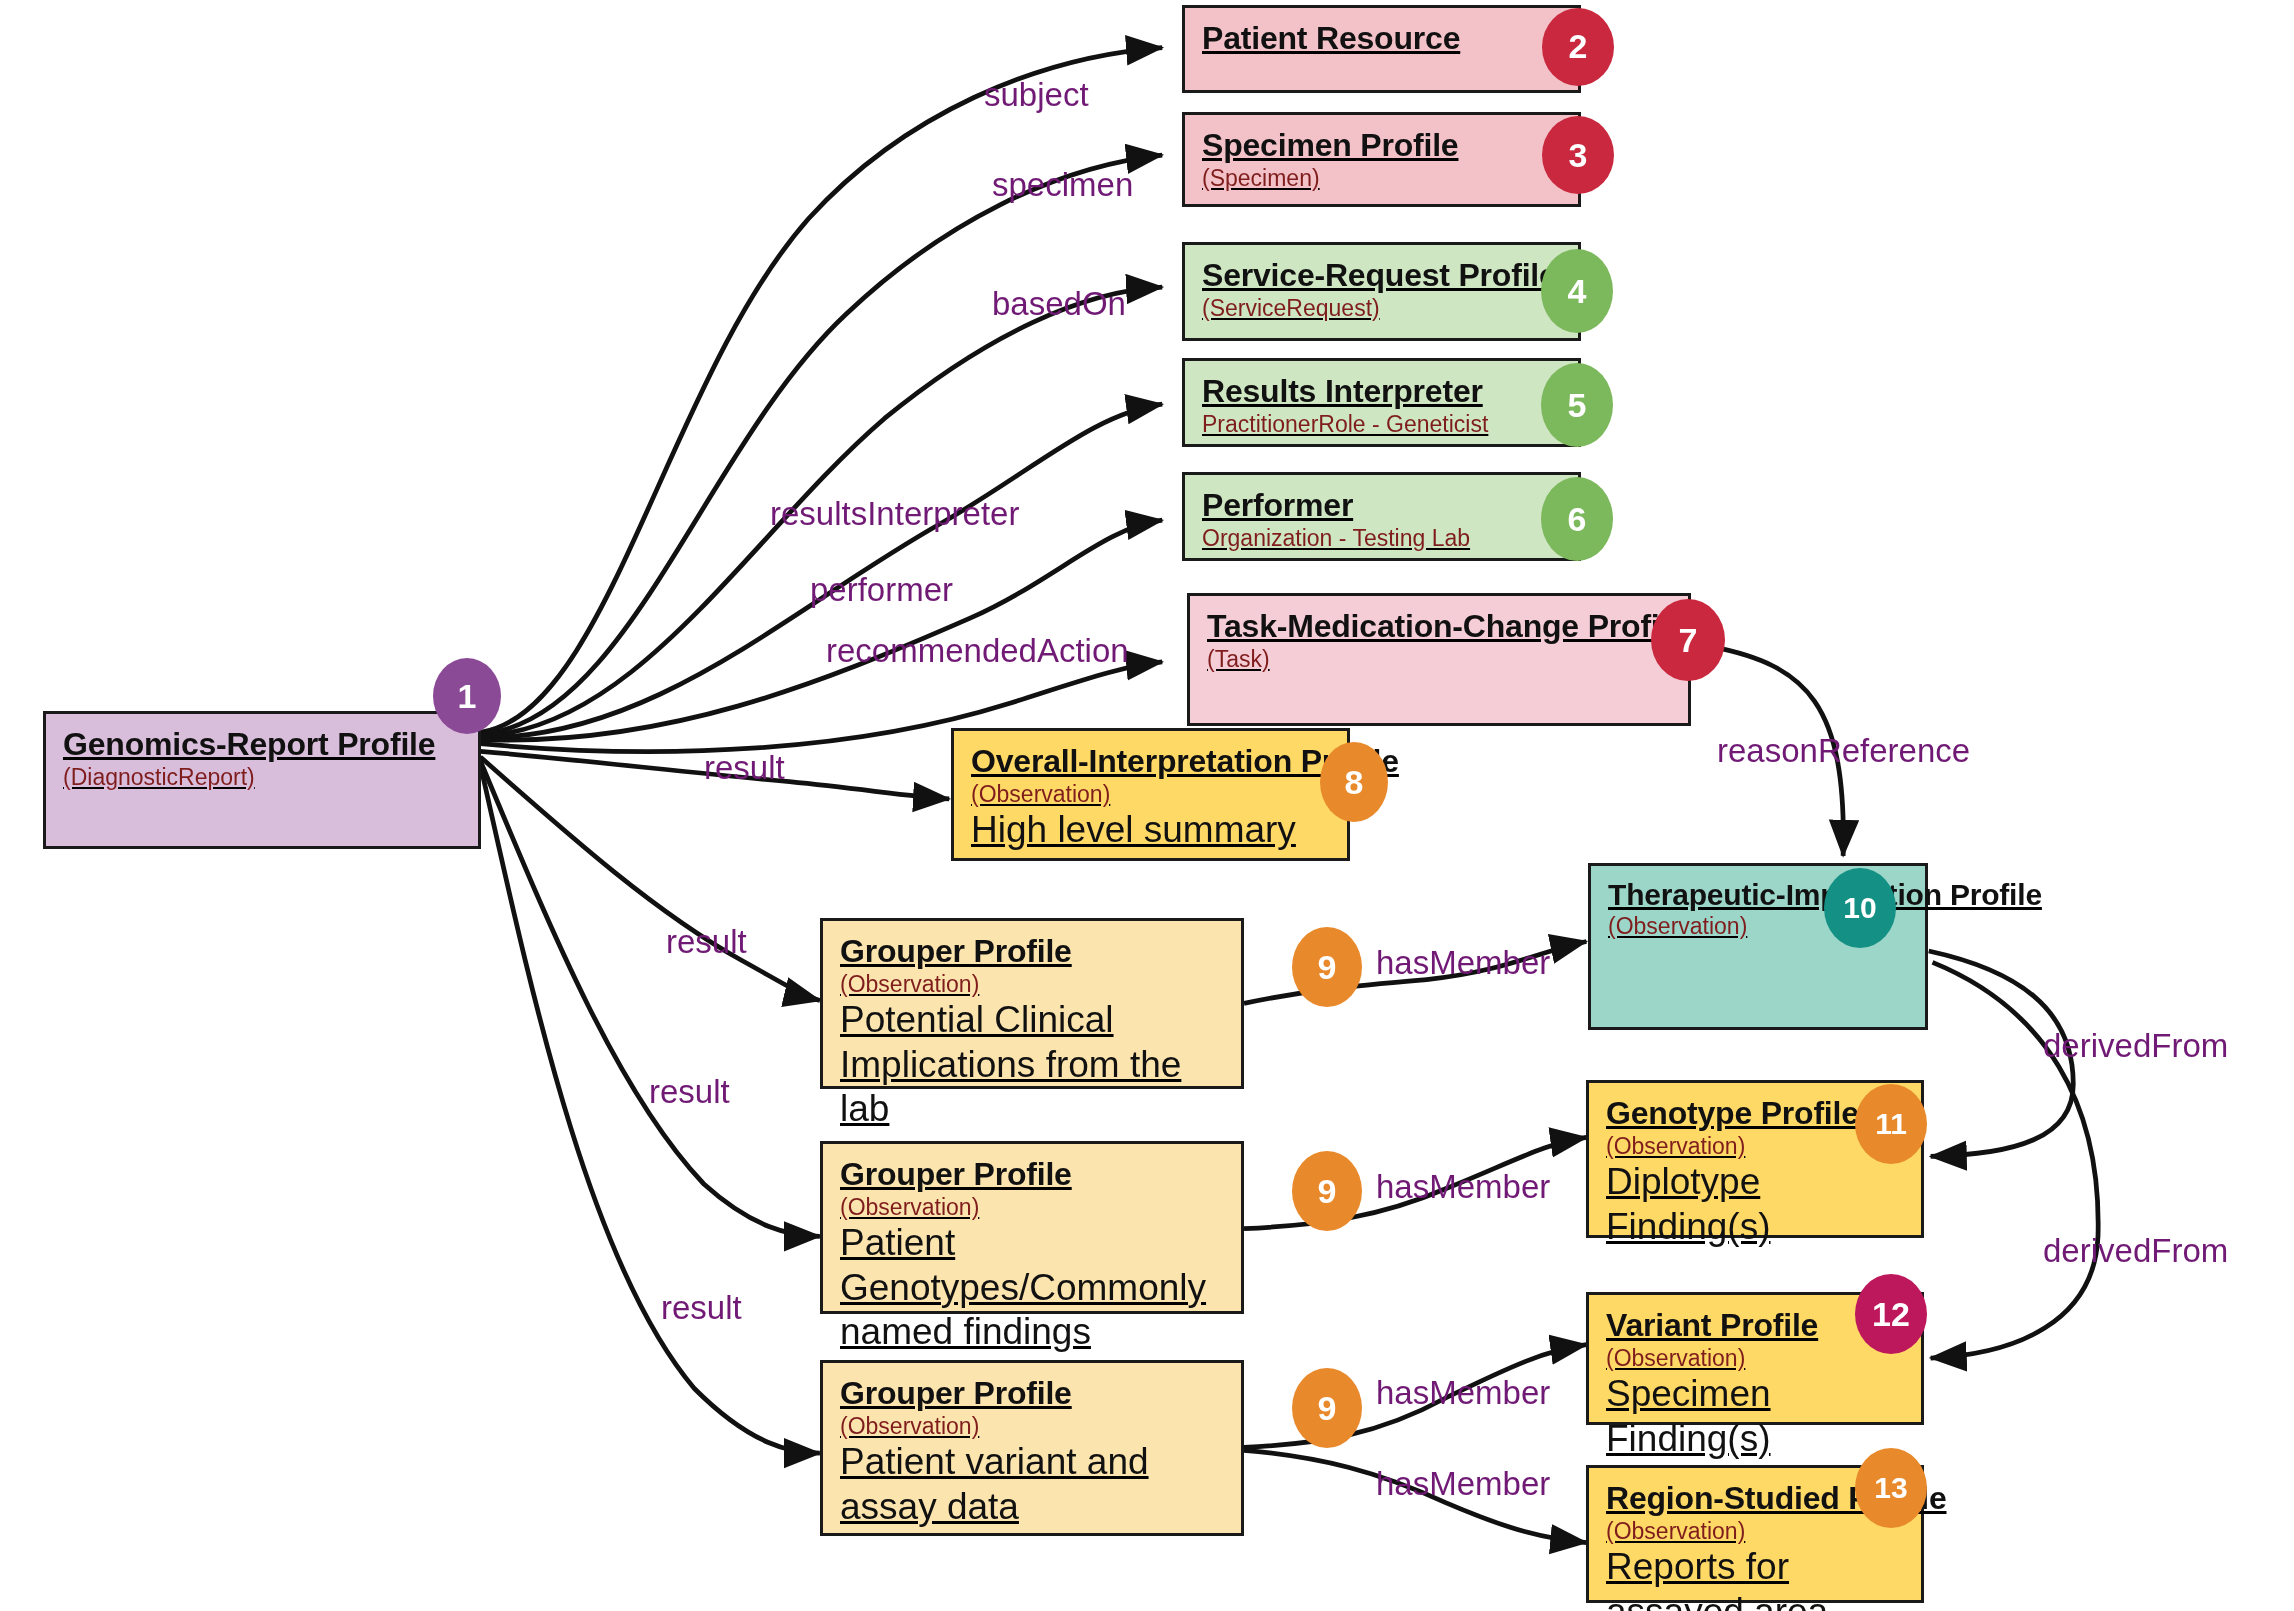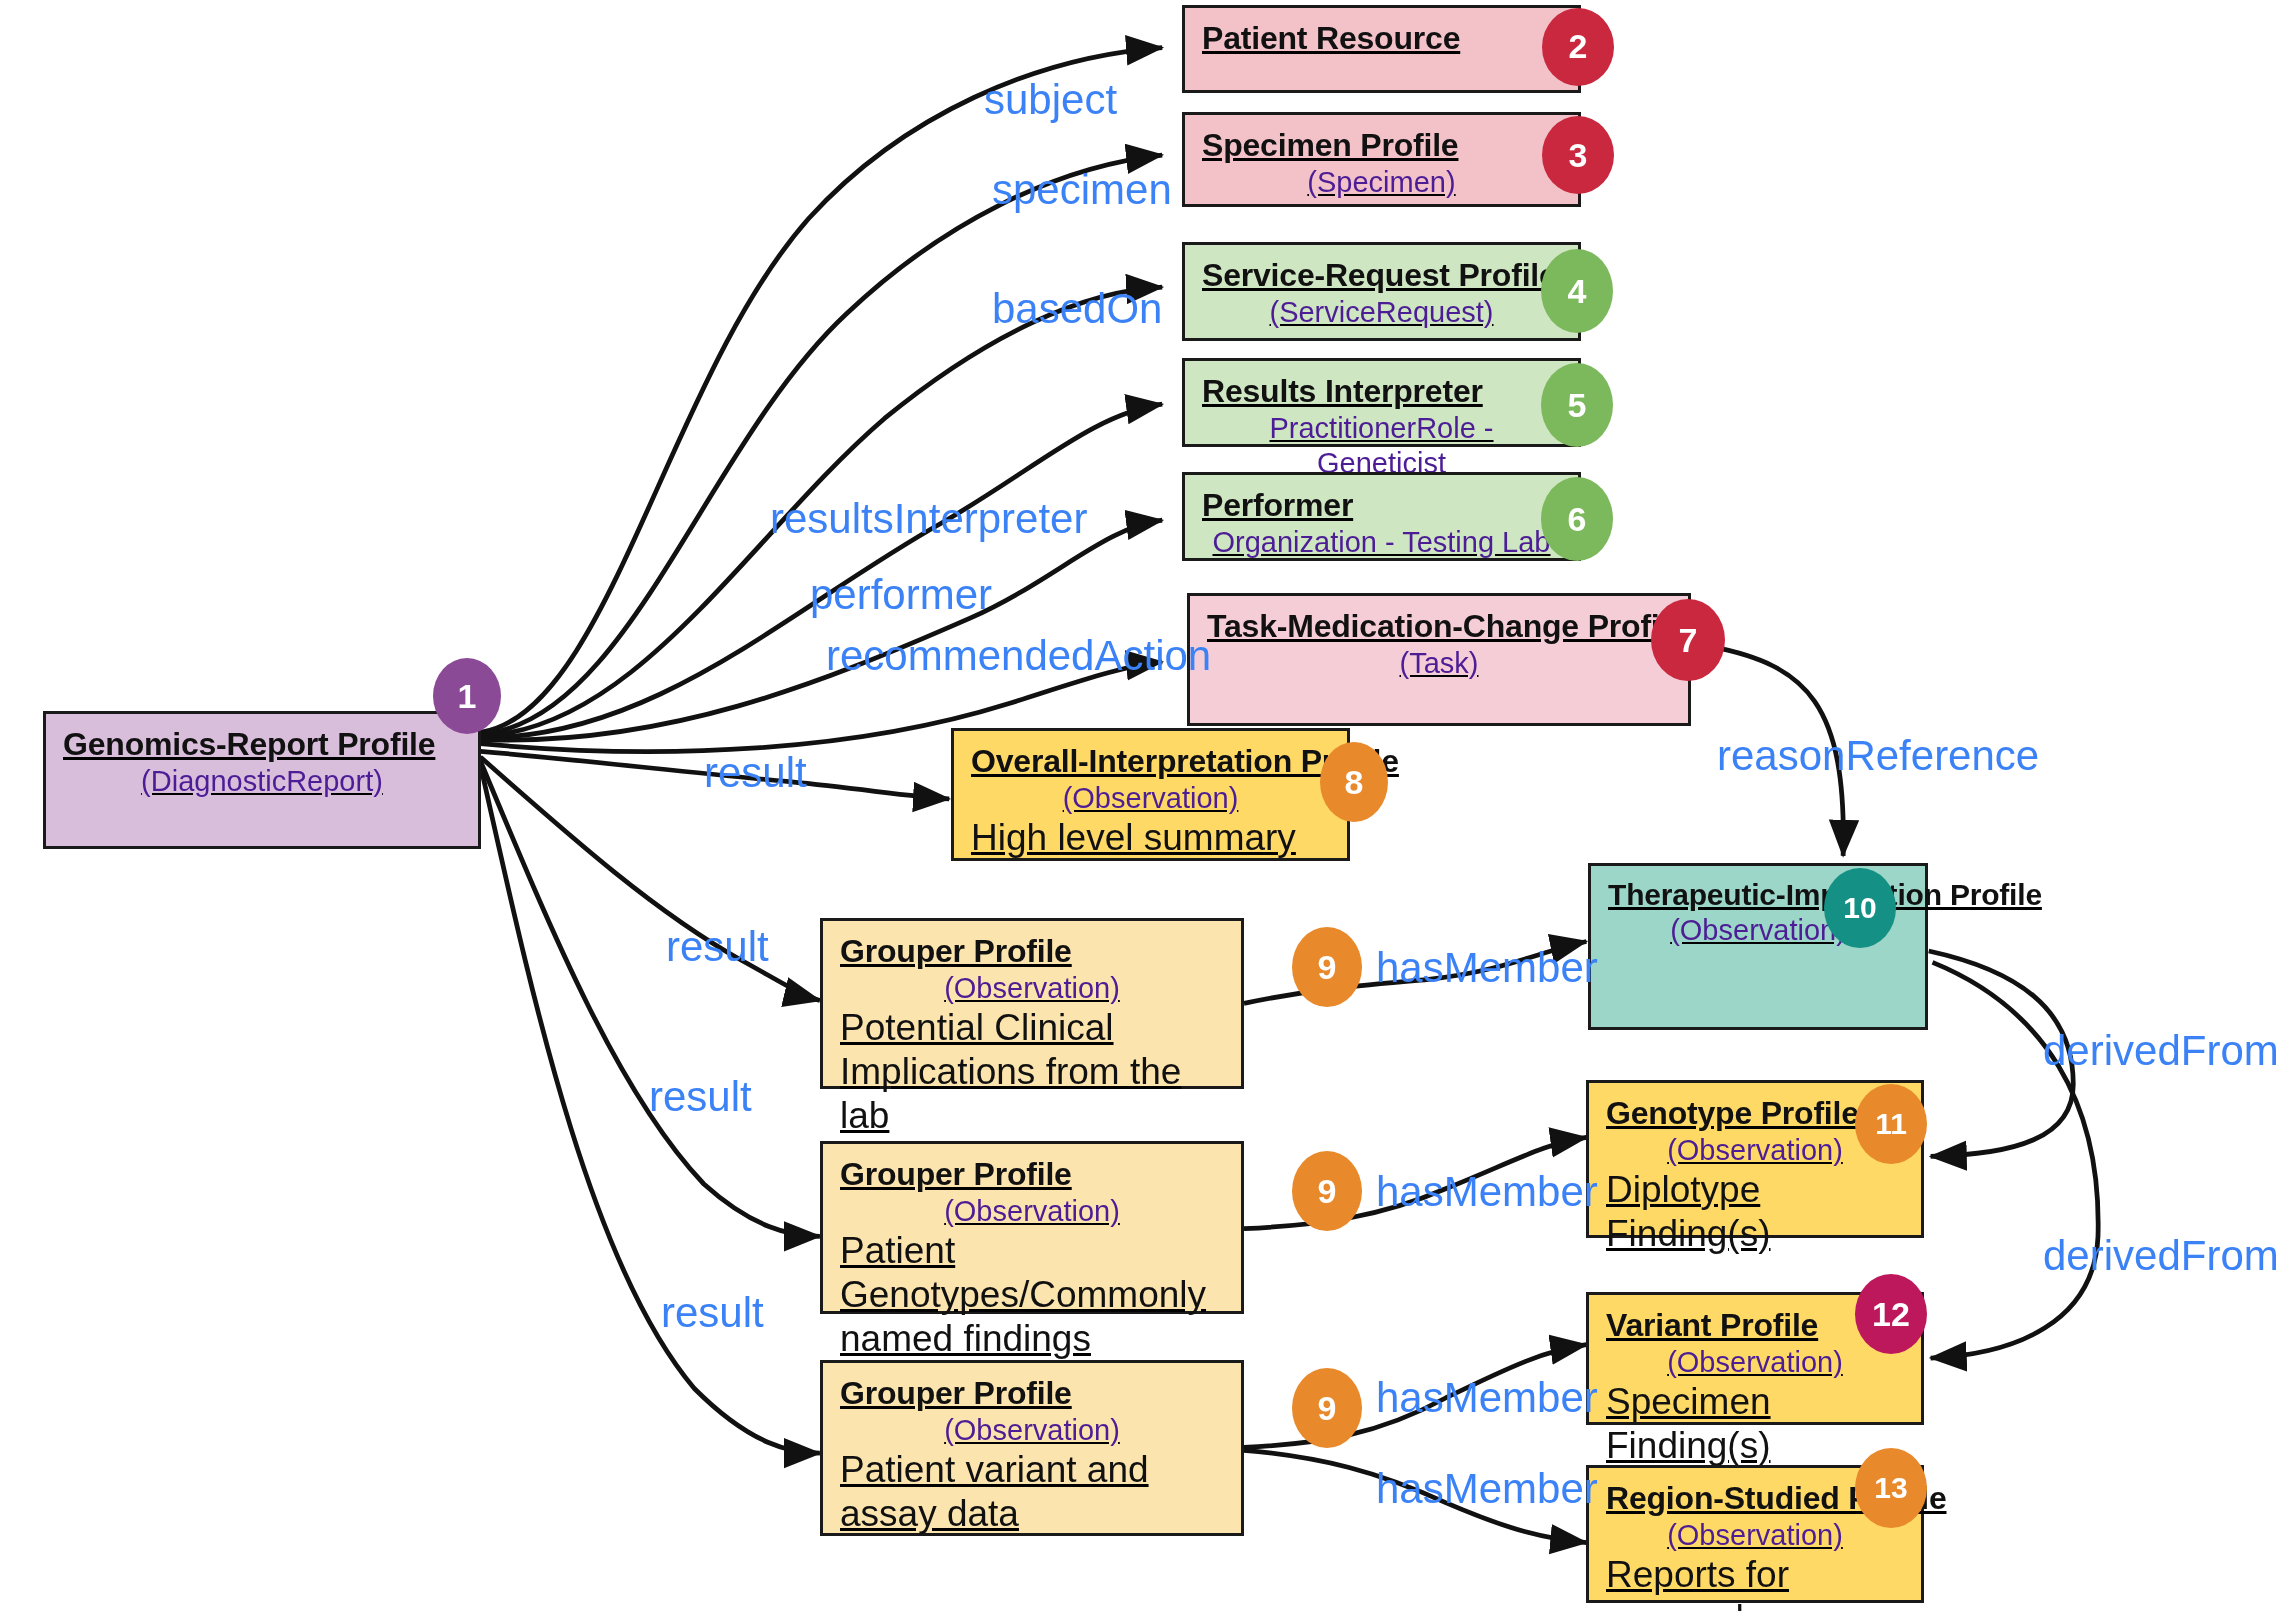--- a/index.html
+++ b/index.html
@@ -33,43 +33,42 @@
     text-decoration: underline;
   }
   .node .title {
     font-weight: bold;
     font-size: 32px;
     color: #111111;
     letter-spacing: -0.2px;
     white-space: nowrap;
   }
   .node .sub {
-    font-size: 29px;
-    color: #4c1d95;
-    text-align: center;
+    font-size: 23px;
+    color: #7f1d1d;
   }
   .node .desc {
     font-size: 37px;
     color: #111111;
   }
   .badge {
     position: absolute;
     border-radius: 50%;
     color: #ffffff;
     font-weight: bold;
     font-size: 34px;
     display: flex;
     align-items: center;
     justify-content: center;
     z-index: 9;
   }
   .edge-label {
     position: absolute;
-    font-size: 42px;
-    color: #3b82f6;
+    font-size: 33px;
+    color: #701a75;
     white-space: nowrap;
     z-index: 7;
   }
 </style>
 </head>
 <body>
 
 <div id="canvas">
 
   <svg class="edges" viewBox="0 0 2412 1694">

